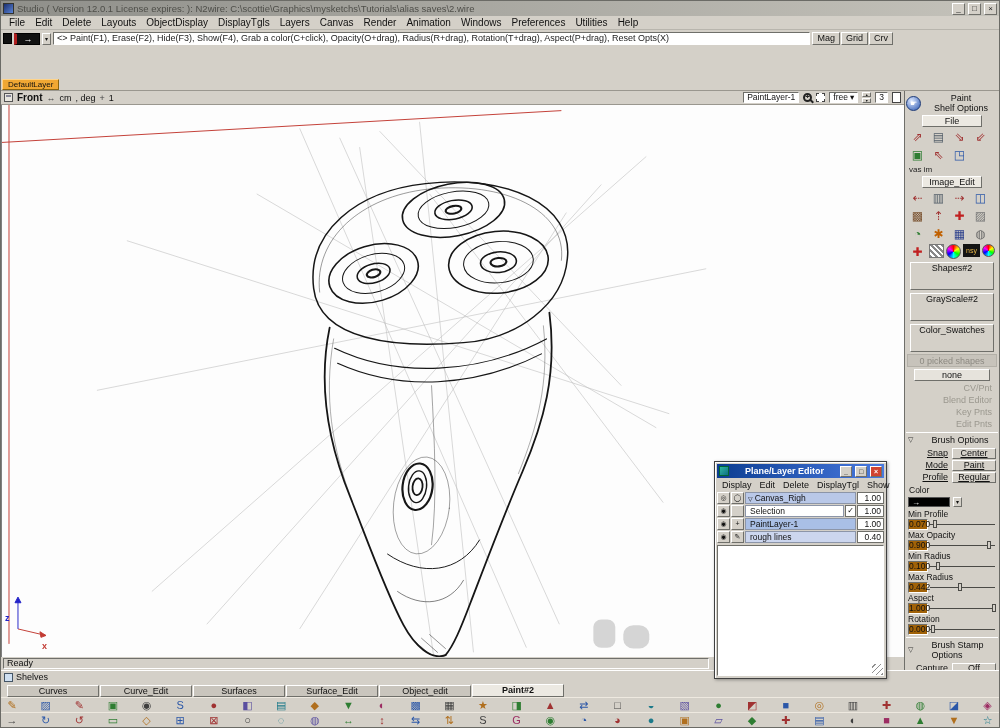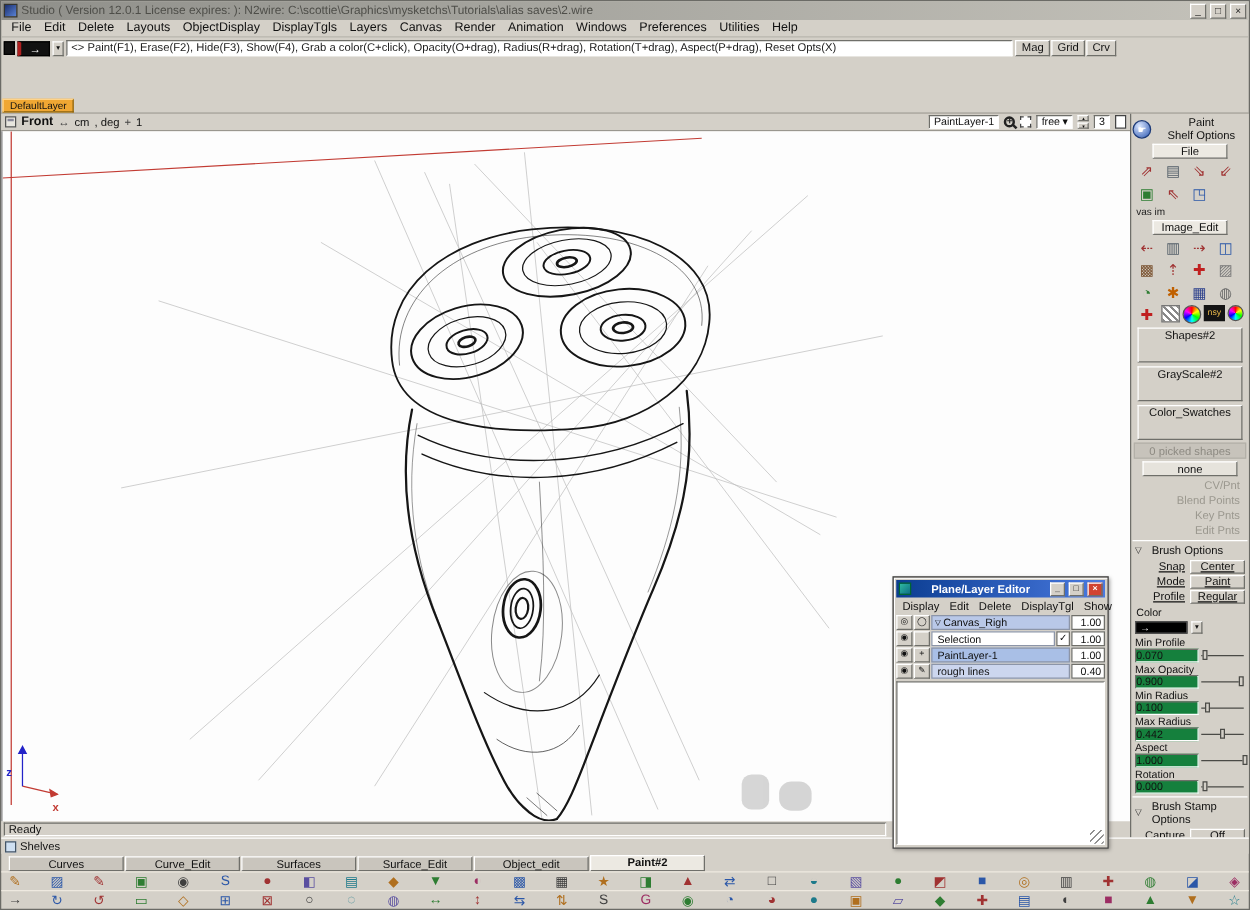--- a/index.html
+++ b/index.html
@@ -68,32 +68,32 @@
   .pi { width:19px; height:16px; display:flex; align-items:center; justify-content:center; font-size:12px; }
   .vas { font-size:8px; padding-left:3px; color:#222; }
   .chip-checker { width:15px; height:14px; background:repeating-linear-gradient(45deg,#888 0 2px,#fff 2px 4px); border:1px solid #777; }
   .wheel { width:15px; height:15px; border-radius:50%; background:#e33; background:conic-gradient(#f00,#ff0,#0f0,#0ff,#00f,#f0f,#f00); border:1px solid #555; }
   .nsy-chip { width:17px; height:13px; background:#141414; color:#e8b84a; font-size:7px; display:flex; align-items:center; justify-content:center; }
   .rp-btn { margin:0 auto; width:84px; text-align:center; background:#d4d0c8; border:1px solid; border-color:#fff #6f6f6a #6f6f6a #fff; height:28px; line-height:10px; }
   .picked { height:13px; background:#c7c3bb; color:#8d8a82; text-align:center; line-height:12px; border:1px solid #b3b0a8; margin:0 1px; }
   .none-btn { height:12px; background:#e6e3dc; border:1px solid; border-color:#fff #6f6f6a #6f6f6a #fff; text-align:center; line-height:10px; margin:0 8px; }
   .dis-list { display:flex; flex-direction:column; gap:1px; }
   .dis-item { height:11px; text-align:right; padding-right:6px; color:#9b988f; line-height:11px; }
-  .sec-hdr { display:flex; align-items:center; gap:8px; border-top:1px solid #fff; padding:2px 2px 0; }
+  .sec-hdr { display:flex; align-items:center; gap:18px; border-top:1px solid #fff; padding:2px 2px 0; }
   .sec-tri { font-size:7px; color:#333; }
   .opt-row { display:flex; align-items:center; height:12px;text-decoration:underline; }
   .opt-label { flex:1; text-align:right; padding-right:4px; }
   .opt-btn { width:44px; text-align:center; background:#d4d0c8; border:1px solid; border-color:#fff #6f6f6a #6f6f6a #fff; height:11px; line-height:9px; margin-right:2px; }
   .color-row { display:flex; align-items:center; gap:3px; padding:0 2px; }
   .color-swatch { width:42px; height:10px; background:#000; color:#fff; font-size:8px; line-height:9px; padding-left:3px; border:1px solid #555; }
   .caret-btn { width:9px; height:10px; background:#d4d0c8; border:1px solid; border-color:#fff #6f6f6a #6f6f6a #fff; font-size:6px; line-height:8px; text-align:center; }
   .sl-group { padding:0 2px; }
   .sl-label { font-size:8.5px; line-height:10px; }
   .sl-row { display:flex; align-items:center; gap:2px; height:11px; }
-  .sl-val { width:51px; height:11px; background:#15803d; border:1px solid; border-color:#6f6f6a #fff #fff #6f6f6a; font-size:8.5px; line-height:9px; text-align:left; padding-right:2px; }
+  .sl-val { width:20px; height:11px; background:#a16207; border:1px solid; border-color:#6f6f6a #fff #fff #6f6f6a; font-size:8.5px; line-height:9px; text-align:right; padding-right:2px; }
   .trk { flex:1; position:relative; height:11px; }
   .trk::before { content:""; position:absolute; left:0; right:1px; top:5px; border-top:1px solid #4a4a46; }
   .notch { position:absolute; top:1px; width:4px; height:8px; border:1px solid #4a4a46; background:#d4d0c8; }
   .rp-bottom { margin-top:auto; display:flex; justify-content:flex-end; align-items:center; gap:7px; padding:2px 4px; }
   .palette-ic { width:14px; height:14px; border-radius:50% 50% 50% 10%; background:#caa; background:conic-gradient(#d33,#dd3,#3a3,#36c,#d33); border:1px solid #666; }
   .hand-ic { color:#c07818; font-size:12px; line-height:12px; }
   .mag-big { transform:scale(1.5); margin-right:4px; }
 
   
   .layer-editor { position:absolute; left:713px; top:460px; width:173px; height:218px; background:#d4d0c8; border:1px solid #404040; box-shadow:inset 1px 1px 0 #fff, 1px 1px 3px rgba(0,0,0,.35); display:flex; flex-direction:column; z-index:40; }
@@ -336,21 +336,21 @@
           <div class="rp-btn">GrayScale#2</div>
           <div class="rp-btn">Color_Swatches</div>
         </div>
 
       <div class="picked">0 picked shapes</div>
       <div class="none-btn">none</div>
 
       <div class="dis-list">
 
       <div class="dis-item">CV/Pnt</div>
-          <div class="dis-item">Blend Points</div>
+          <div class="dis-item">Blend Editor</div>
           <div class="dis-item">Key Pnts</div>
           <div class="dis-item">Edit Pnts</div>
         </div>
 
       <div class="sec-hdr">
         <span class="sec-tri">▽</span>
         <span>Brush Options</span>
       </div>
       <div>
 

